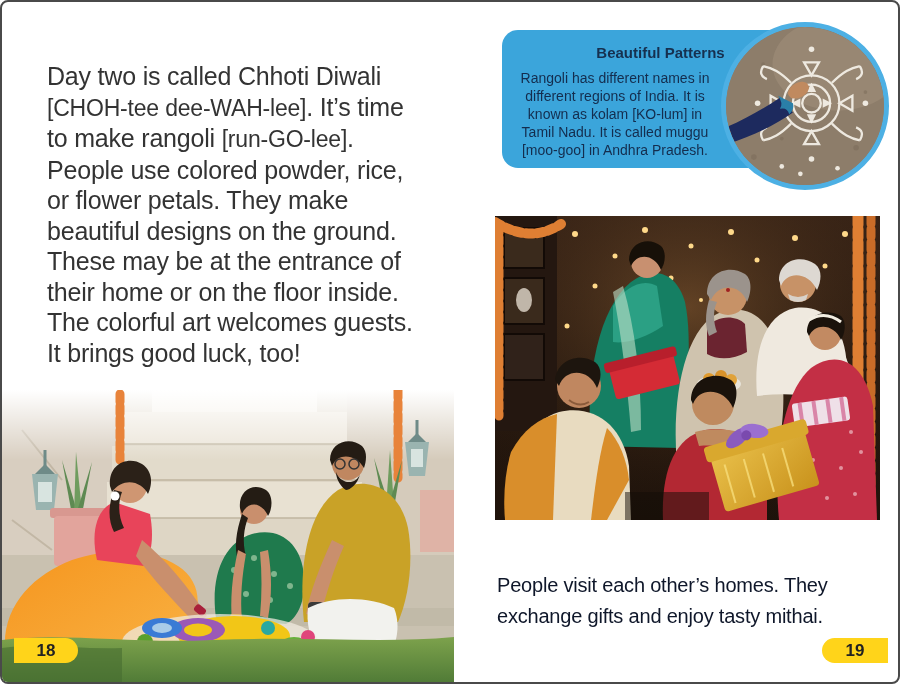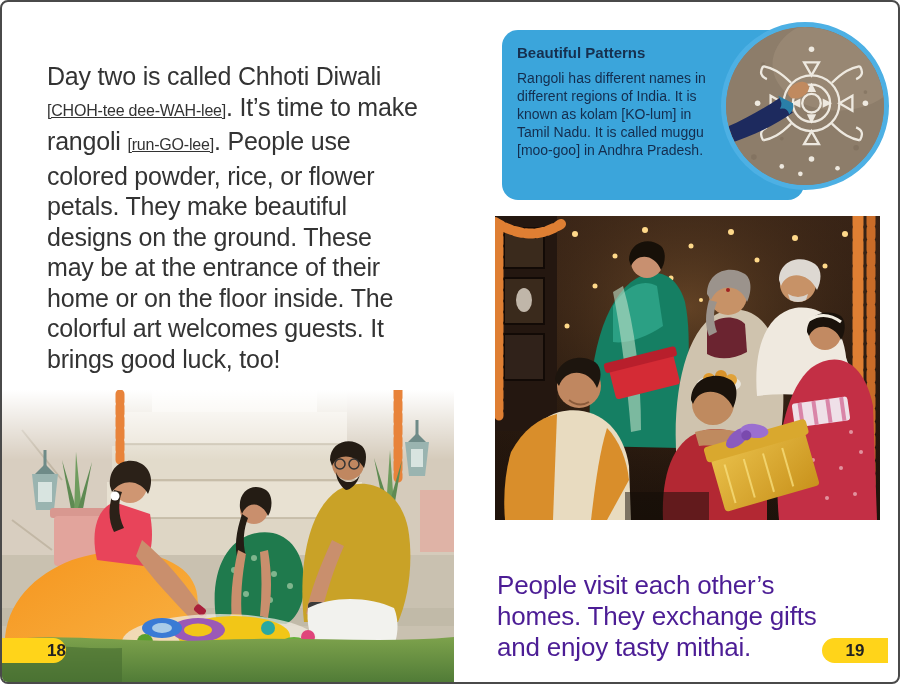--- a/index.html
+++ b/index.html
@@ -6,48 +6,48 @@
   .spread{
     position:relative;width:900px;height:684px;box-sizing:border-box;
     background:#ffffff;border:2px solid #4a4a4a;border-radius:8px;overflow:hidden;
     font-family:"Liberation Sans",sans-serif;
   }
   
   .main-paragraph{
     position:absolute;left:45px;top:34px;width:378px;
     font-size:25px;line-height:30.5px;color:#333;letter-spacing:-0.2px;font-weight:500;
   }
-  .main-paragraph .pron{font-size:16px;text-decoration:underline;}
+  .main-paragraph .pron{font-size:23px;}
   
   .callout{
-    position:absolute;left:500px;top:28px;width:302px;height:170px;box-sizing:border-box;
-    background:#3BA5DB;border-radius:16px;padding:14px 0 0 15px;z-index:1;
+    position:absolute;left:500px;top:28px;width:302px;height:138px;box-sizing:border-box;
+    background:#3BA5DB;border-radius:16px;padding:14px 0 0 15px;z-index:1;text-align:center;
   }
   .callout-title{font-size:15px;font-weight:700;color:#16304F;margin:0 0 8px 0;}
   .callout-body{font-size:14px;line-height:18px;color:#142D4E;width:196px;font-weight:400;}
   .circle-photo{
     position:absolute;left:719px;top:20px;width:158px;height:158px;border-radius:50%;
     border:5px solid #4DB0E4;overflow:hidden;z-index:2;background:#8d7d6a;
   }
   .circle-photo svg{display:block;}
   
   .photo-left{position:absolute;left:0;top:388px;width:452px;height:294px;}
   .photo-right{position:absolute;left:493px;top:214px;width:385px;height:304px;}
   .photo-left svg,.photo-right svg{display:block;}
   
   .caption{
     position:absolute;left:495px;top:534px;width:340px;
-    font-size:26px;line-height:31px;color:#4c1d95;letter-spacing:-0.2px;font-weight:500;margin-top:34px;
+    font-size:20px;line-height:31px;color:#0f172a;letter-spacing:-0.2px;font-weight:500;margin-top:34px;
   }
   
   .badge{
     position:absolute;bottom:19px;height:25px;line-height:25px;z-index:3;
     background:#FFD41A;color:#222;font-size:17px;font-weight:600;text-align:center;
   }
-  .badge-left{left:0;width:64px;border-radius:0 13px 13px 0;text-align:right;}
+  .badge-left{left:12px;width:64px;border-radius:0 13px 13px 0;}
   .badge-right{right:10px;width:66px;border-radius:13px 0 0 13px;}
 </style>
 </head>
 <body>
 
 <div class="spread">
 
   <p class="main-paragraph"><span>Day two is called Chhoti Diwali </span><span class="pron">[CHOH-tee dee-WAH-lee]</span><span>. It’s time to make rangoli </span><span class="pron">[run-GO-lee]</span><span>. People use colored powder, rice, or flower petals. They make beautiful designs on the ground. These may be at the entrance of their home or on the floor inside. The colorful art welcomes guests. It brings good luck, too!</span></p>
 
   <div class="photo-left">

